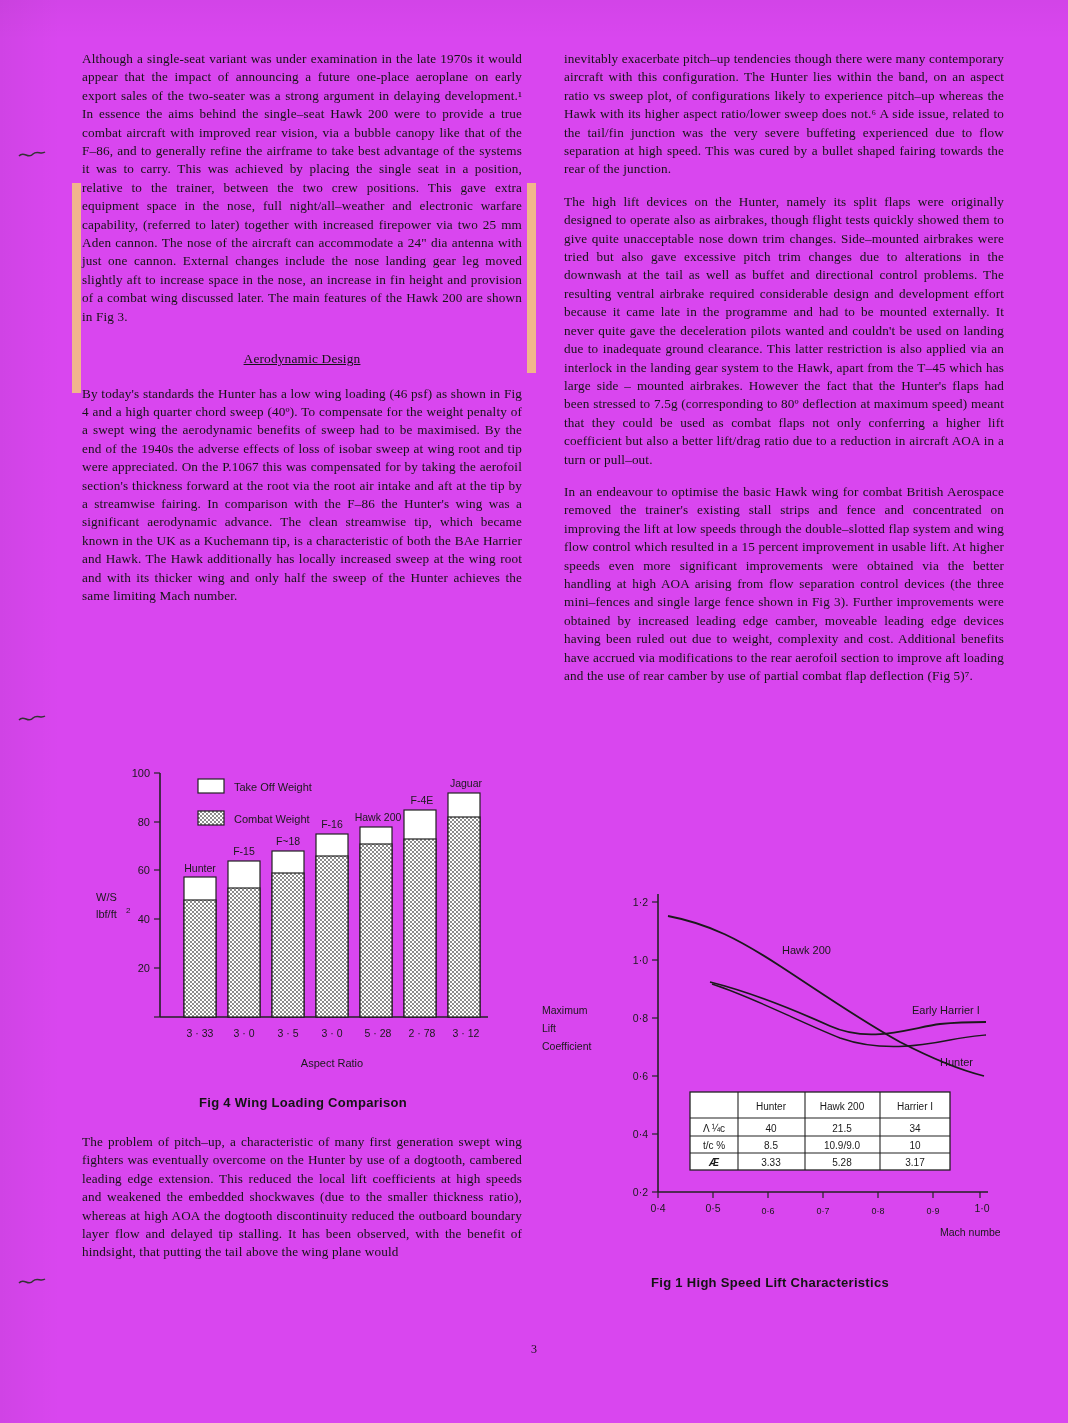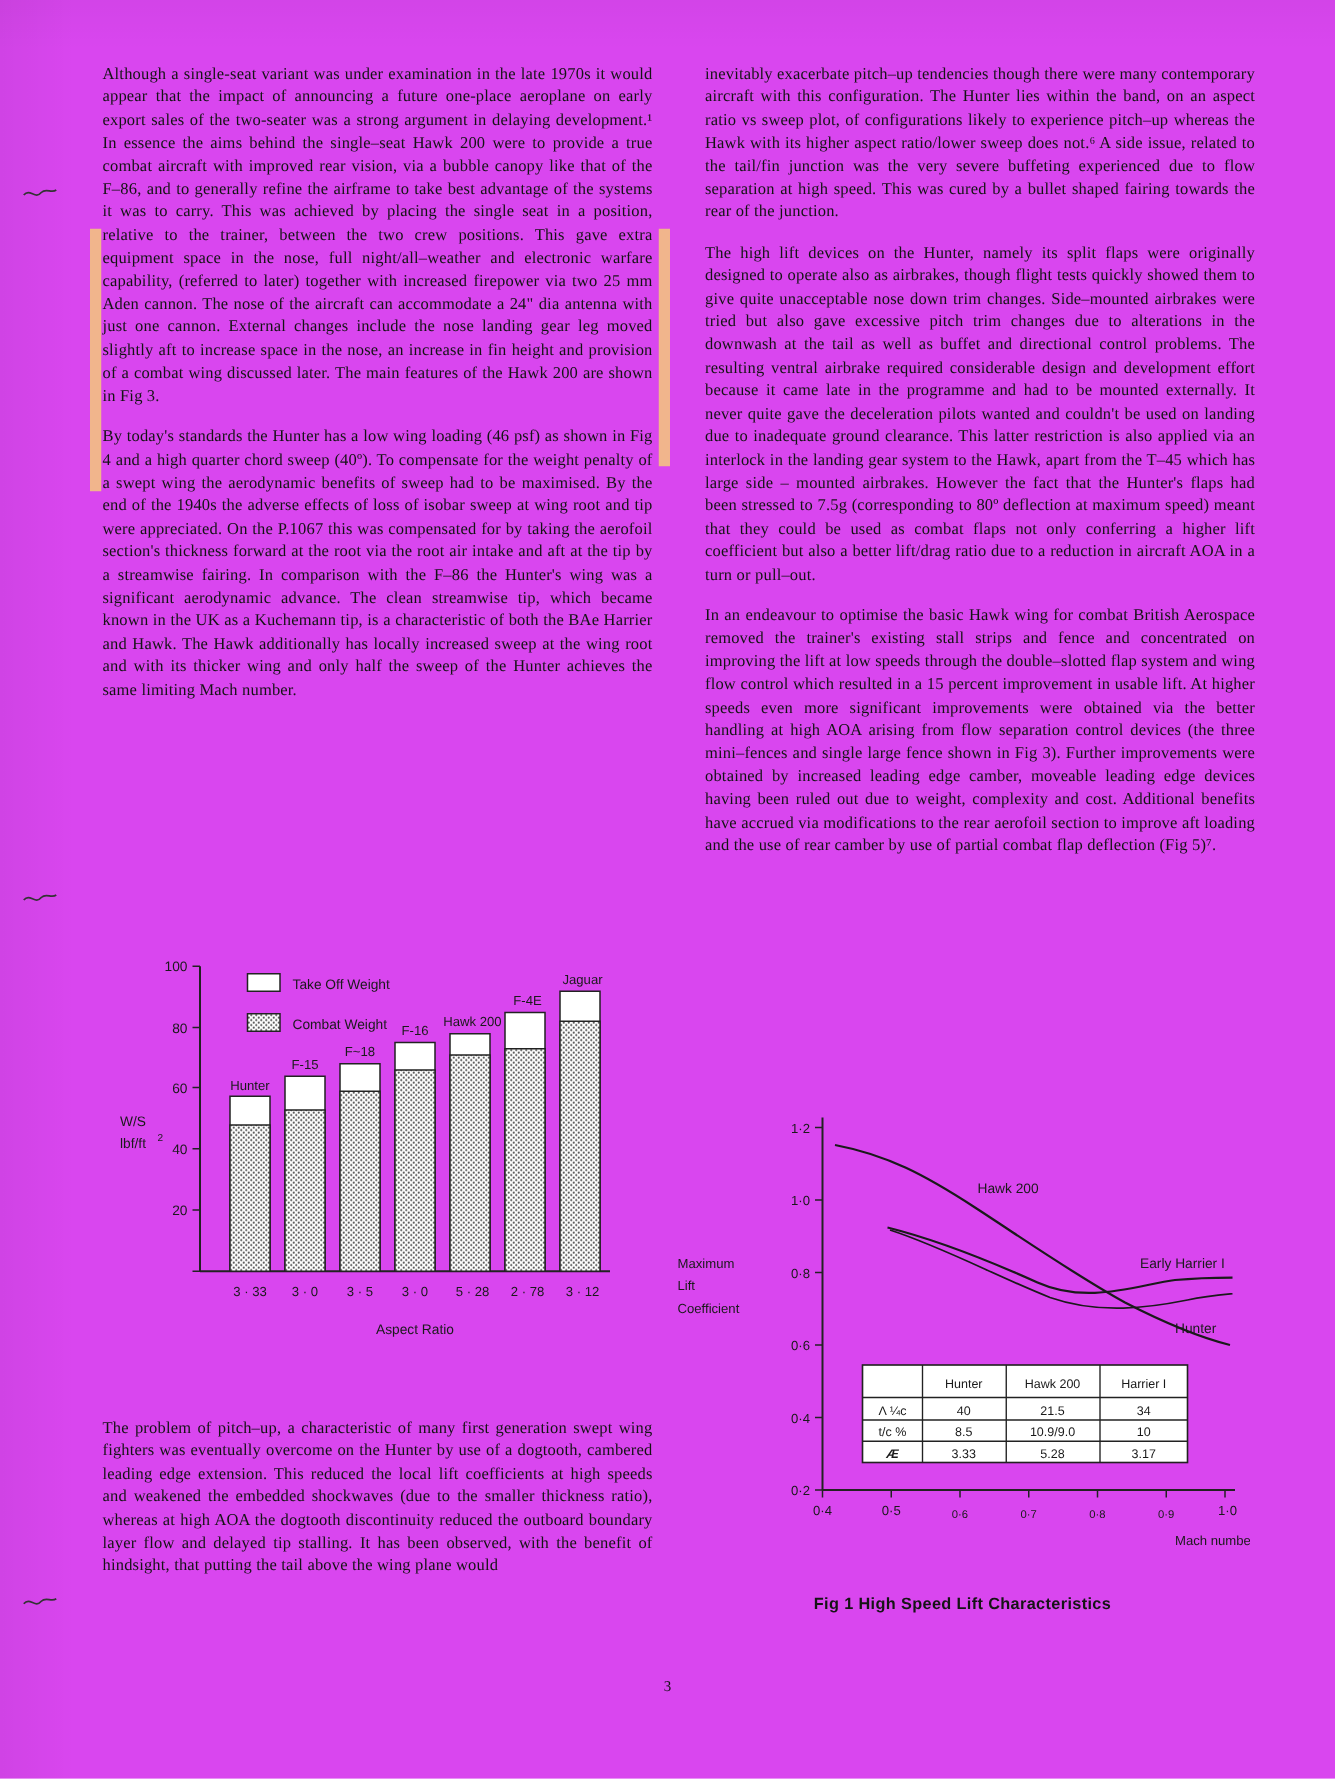--- a/index.html
+++ b/index.html
@@ -155,20 +155,21 @@
   </div>
   <div class="squiggle" style="left:18px; top:1275px;">
     <svg width="28" height="14" viewBox="0 0 28 14">
         <path d="M1 8 C6 2, 10 12, 15 6 C19 2, 23 7, 27 4" stroke="#333" stroke-width="1.4" fill="none"></path>
       </svg>
   </div>
 
   <div class="col left">
     <p>Although a single-seat variant was under examination in the late 1970s it would appear that the impact of announcing a future one-place aeroplane on early export sales of the two-seater was a strong argument in delaying development.¹ In essence the aims behind the single–seat Hawk 200 were to provide a true combat aircraft with improved rear vision, via a bubble canopy like that of the F–86, and to generally refine the airframe to take best advantage of the systems it was to carry. This was achieved by placing the single seat in a position, relative to the trainer, between the two crew positions. This gave extra equipment space in the nose, full night/all–weather and electronic warfare capability, (referred to later) together with increased firepower via two 25 mm Aden cannon. The nose of the aircraft can accommodate a 24" dia antenna with just one cannon. External changes include the nose landing gear leg moved slightly aft to increase space in the nose, an increase in fin height and provision of a combat wing discussed later. The main features of the Hawk 200 are shown in Fig 3.</p>
 
+    <div class="section-head">Aerodynamic Design</div>
 
     <p>By today's standards the Hunter has a low wing loading (46 psf) as shown in Fig 4 and a high quarter chord sweep (40º). To compensate for the weight penalty of a swept wing the aerodynamic benefits of sweep had to be maximised. By the end of the 1940s the adverse effects of loss of isobar sweep at wing root and tip were appreciated. On the P.1067 this was compensated for by taking the aerofoil section's thickness forward at the root via the root air intake and aft at the tip by a streamwise fairing. In comparison with the F–86 the Hunter's wing was a significant aerodynamic advance. The clean streamwise tip, which became known in the UK as a Kuchemann tip, is a characteristic of both the BAe Harrier and Hawk. The Hawk additionally has locally increased sweep at the wing root and with its thicker wing and only half the sweep of the Hunter achieves the same limiting Mach number.</p>
   </div>
 
   <div class="fig4">
     <div class="plot">
       <svg width="430" height="330" viewBox="0 0 430 330">
         <defs>
           <pattern id="dots" width="4" height="4" patternUnits="userSpaceOnUse">
             <rect width="4" height="4" fill="#ffffff"></rect>
@@ -244,20 +245,21 @@
           <text x="200" y="282">3 · 5</text>
           <text x="244" y="282">3 · 0</text>
           <text x="290" y="282">5 · 28</text>
           <text x="334" y="282">2 · 78</text>
           <text x="378" y="282">3 · 12</text>
         </g>
 
         <text x="244" y="312" font-size="11" text-anchor="middle">Aspect Ratio</text>
       </svg>
     </div>
+    <div class="fig4-caption">Fig 4 Wing Loading Comparison</div>
   </div>
 
   <div class="col left" style="top:1133px;">
     <p>The problem of pitch–up, a characteristic of many first generation swept wing fighters was eventually overcome on the Hunter by use of a dogtooth, cambered leading edge extension. This reduced the local lift coefficients at high speeds and weakened the embedded shockwaves (due to the smaller thickness ratio), whereas at high AOA the dogtooth discontinuity reduced the outboard boundary layer flow and delayed tip stalling. It has been observed, with the benefit of hindsight, that putting the tail above the wing plane would</p>
   </div>
 
   <div class="col right">
     <p>inevitably exacerbate pitch–up tendencies though there were many contemporary aircraft with this configuration. The Hunter lies within the band, on an aspect ratio vs sweep plot, of configurations likely to experience pitch–up whereas the Hawk with its higher aspect ratio/lower sweep does not.⁶ A side issue, related to the tail/fin junction was the very severe buffeting experienced due to flow separation at high speed. This was cured by a bullet shaped fairing towards the rear of the junction.</p>
     <p>The high lift devices on the Hunter, namely its split flaps were originally designed to operate also as airbrakes, though flight tests quickly showed them to give quite unacceptable nose down trim changes. Side–mounted airbrakes were tried but also gave excessive pitch trim changes due to alterations in the downwash at the tail as well as buffet and directional control problems. The resulting ventral airbrake required considerable design and development effort because it came late in the programme and had to be mounted externally. It never quite gave the deceleration pilots wanted and couldn't be used on landing due to inadequate ground clearance. This latter restriction is also applied via an interlock in the landing gear system to the Hawk, apart from the T–45 which has large side – mounted airbrakes. However the fact that the Hunter's flaps had been stressed to 7.5g (corresponding to 80º deflection at maximum speed) meant that they could be used as combat flaps not only conferring a higher lift coefficient but also a better lift/drag ratio due to a reduction in aircraft AOA in a turn or pull–out.</p>
     <p>In an endeavour to optimise the basic Hawk wing for combat British Aerospace removed the trainer's existing stall strips and fence and concentrated on improving the lift at low speeds through the double–slotted flap system and wing flow control which resulted in a 15 percent improvement in usable lift. At higher speeds even more significant improvements were obtained via the better handling at high AOA arising from flow separation control devices (the three mini–fences and single large fence shown in Fig 3). Further improvements were obtained by increased leading edge camber, moveable leading edge devices having been ruled out due to weight, complexity and cost. Additional benefits have accrued via modifications to the rear aerofoil section to improve aft loading and the use of rear camber by use of partial combat flap deflection (Fig 5)⁷.</p>

